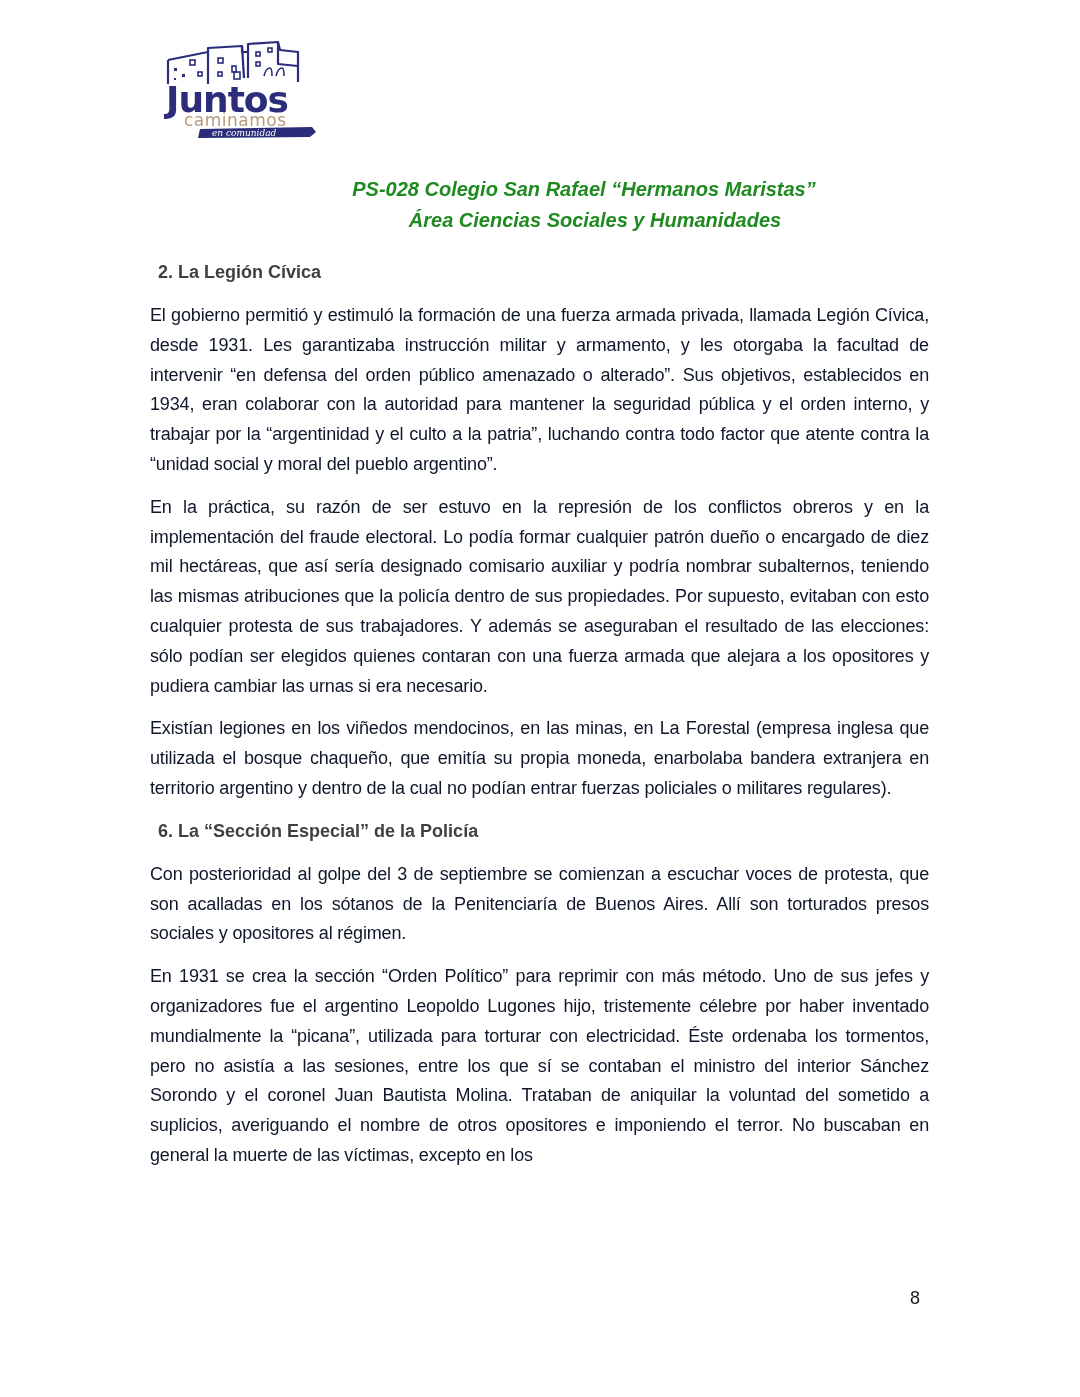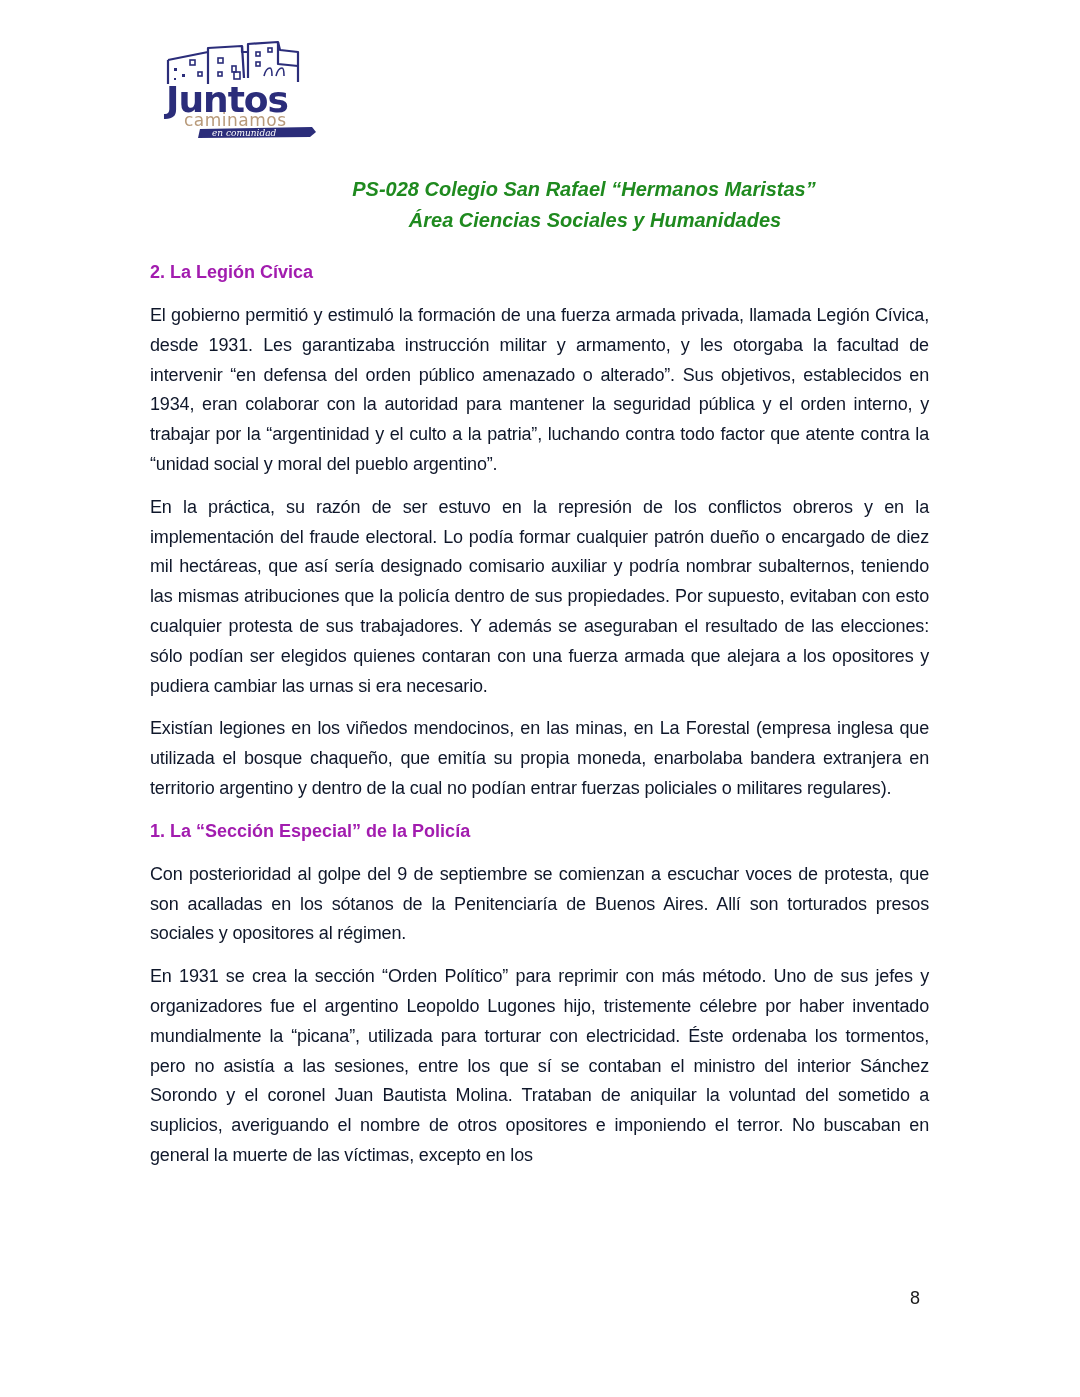--- a/index.html
+++ b/index.html
@@ -41,22 +41,22 @@
     .content {
       position: absolute;
       left: 150px;
       top: 258px;
       width: 779px;
     }
     .section-title {
       font-weight: bold;
       font-size: 18px;
       line-height: 29px;
-      margin: 0 0 14px 0;
-      color: #a21caf;
+      margin: 0 0 14px 8px;
+      color: #404040;
     }
     .para {
       font-size: 18px;
       line-height: 29.8px;
       text-align: justify;
       margin: 0 0 13px 0;
       color: #0f172a;
       letter-spacing: -0.15px;
     }
     .page-number {
@@ -114,18 +114,18 @@
   <div class="line1">PS-028 Colegio San Rafael “Hermanos Maristas”</div>
   <div class="line2">Área Ciencias Sociales y Humanidades</div>
 </div>
 
 <div class="content">
   <h2 class="section-title">2. La Legión Cívica</h2>
   <p class="para">El gobierno permitió y estimuló la formación de una fuerza armada privada, llamada Legión Cívica, desde 1931. Les garantizaba instrucción militar y armamento, y les otorgaba la facultad de intervenir “en defensa del orden público amenazado o alterado”. Sus objetivos, establecidos en 1934, eran colaborar con la autoridad para mantener la seguridad pública y el orden interno, y trabajar por la “argentinidad y el culto a la patria”, luchando contra todo factor que atente contra la “unidad social y moral del pueblo argentino”.</p>
   <p class="para">En la práctica, su razón de ser estuvo en la represión de los conflictos obreros y en la implementación del fraude electoral. Lo podía formar cualquier patrón dueño o encargado de diez mil hectáreas, que así sería designado comisario auxiliar y podría nombrar subalternos, teniendo las mismas atribuciones que la policía dentro de sus propiedades. Por supuesto, evitaban con esto cualquier protesta de sus trabajadores. Y además se aseguraban el resultado de las elecciones: sólo podían ser elegidos quienes contaran con una fuerza armada que alejara a los opositores y pudiera cambiar las urnas si era necesario.</p>
   <p class="para">Existían legiones en los viñedos mendocinos, en las minas, en La Forestal (empresa inglesa que utilizada el bosque chaqueño, que emitía su propia moneda, enarbolaba bandera extranjera en territorio argentino y dentro de la cual no podían entrar fuerzas policiales o militares regulares).</p>
 
-  <h2 class="section-title">1. La “Sección Especial” de la Policía</h2>
-  <p class="para">Con posterioridad al golpe del 9 de septiembre se comienzan a escuchar voces de protesta, que son acalladas en los sótanos de la Penitenciaría de Buenos Aires. Allí son torturados presos sociales y opositores al régimen.</p>
+  <h2 class="section-title">6. La “Sección Especial” de la Policía</h2>
+  <p class="para">Con posterioridad al golpe del 3 de septiembre se comienzan a escuchar voces de protesta, que son acalladas en los sótanos de la Penitenciaría de Buenos Aires. Allí son torturados presos sociales y opositores al régimen.</p>
   <p class="para">En 1931 se crea la sección “Orden Político” para reprimir con más método. Uno de sus jefes y organizadores fue el argentino Leopoldo Lugones hijo, tristemente célebre por haber inventado mundialmente la “picana”, utilizada para torturar con electricidad. Éste ordenaba los tormentos, pero no asistía a las sesiones, entre los que sí se contaban el ministro del interior Sánchez Sorondo y el coronel Juan Bautista Molina. Trataban de aniquilar la voluntad del sometido a suplicios, averiguando el nombre de otros opositores e imponiendo el terror. No buscaban en general la muerte de las víctimas, excepto en los</p>
 </div>
 
 <div class="page-number">8</div>
 
 </body></html>

